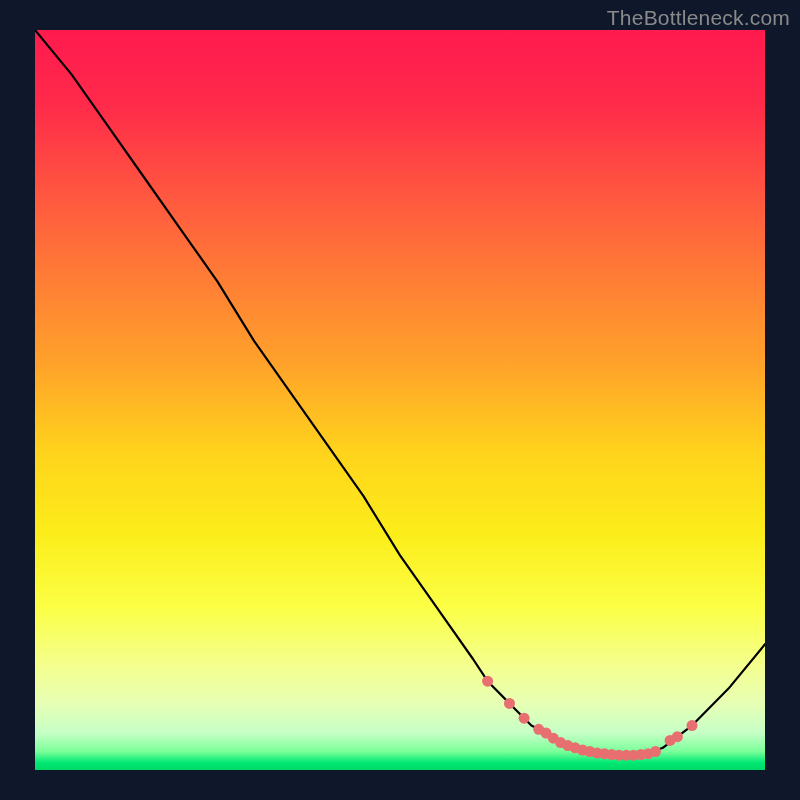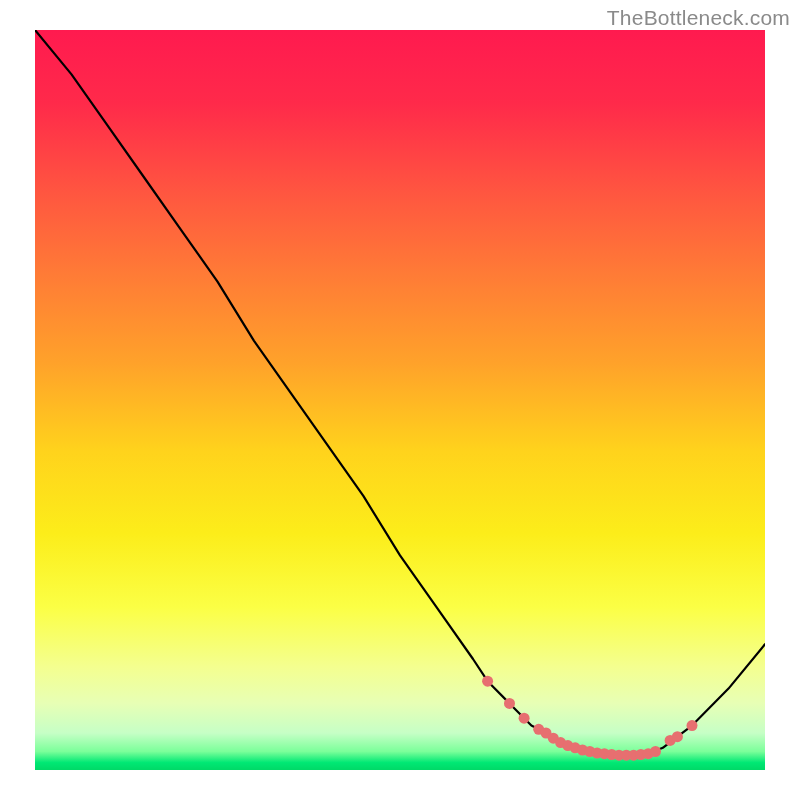--- a/index.html
+++ b/index.html
@@ -8,21 +8,21 @@
     width: 800px;
     height: 800px;
     background: #000;
     overflow: hidden;
     font-family: Arial, Helvetica, sans-serif;
   }
   .frame {
     position: relative;
     width: 800px;
     height: 800px;
-    background: #ffffff;
+    background: #0f172a;
   }
   .watermark {
     position: absolute;
     top: 6px;
     right: 10px;
     color: #8a8a8a;
     font-size: 21px;
     font-weight: 500;
     letter-spacing: 0.2px;
     z-index: 5;

